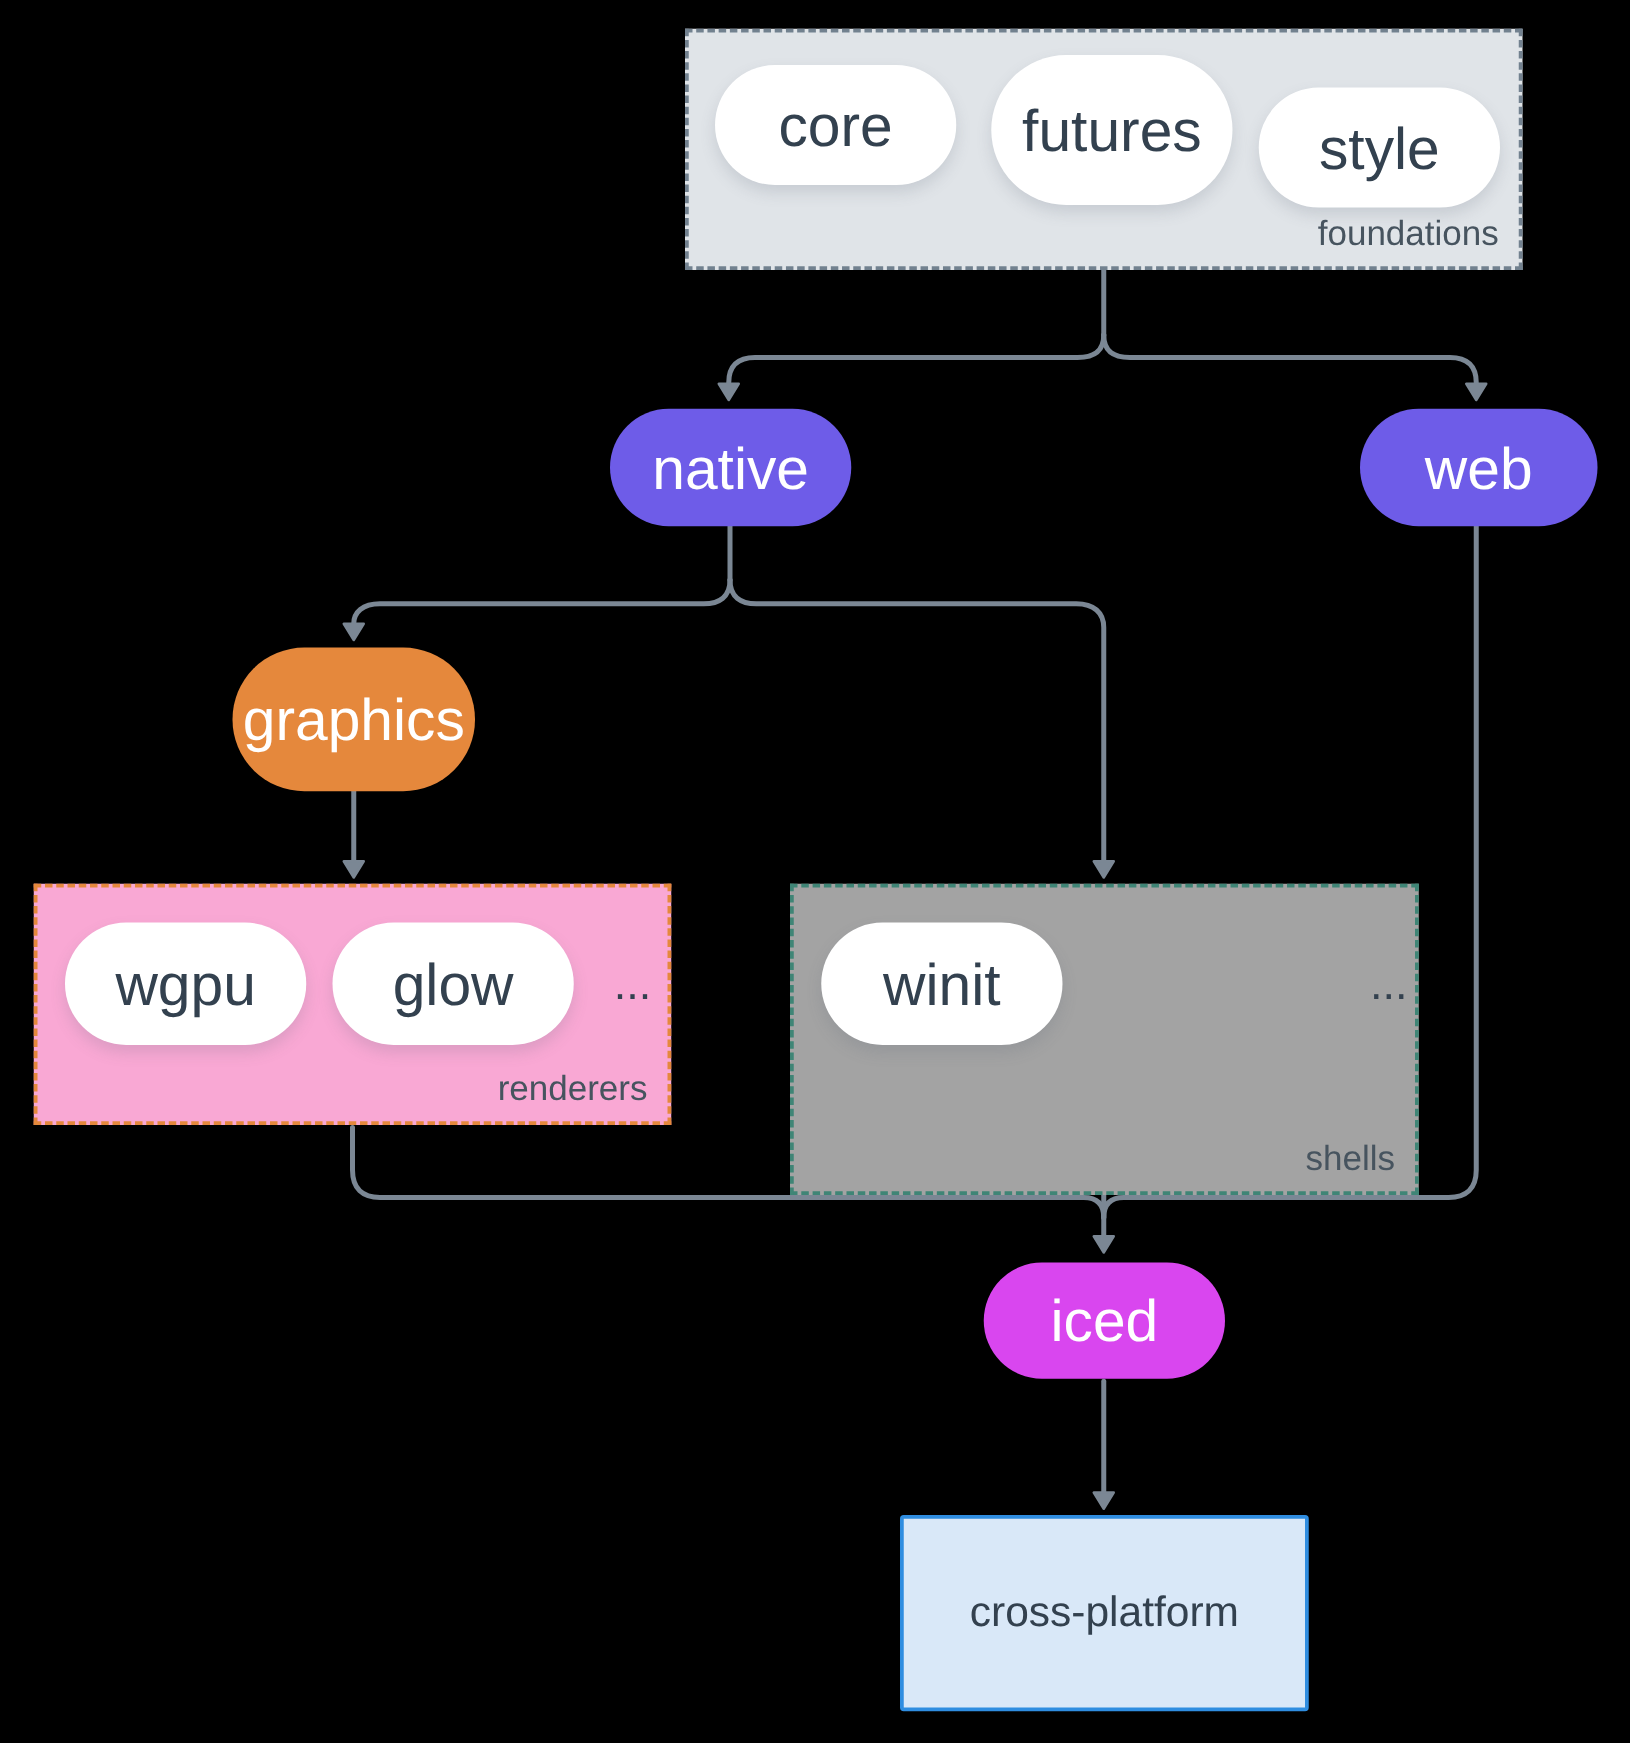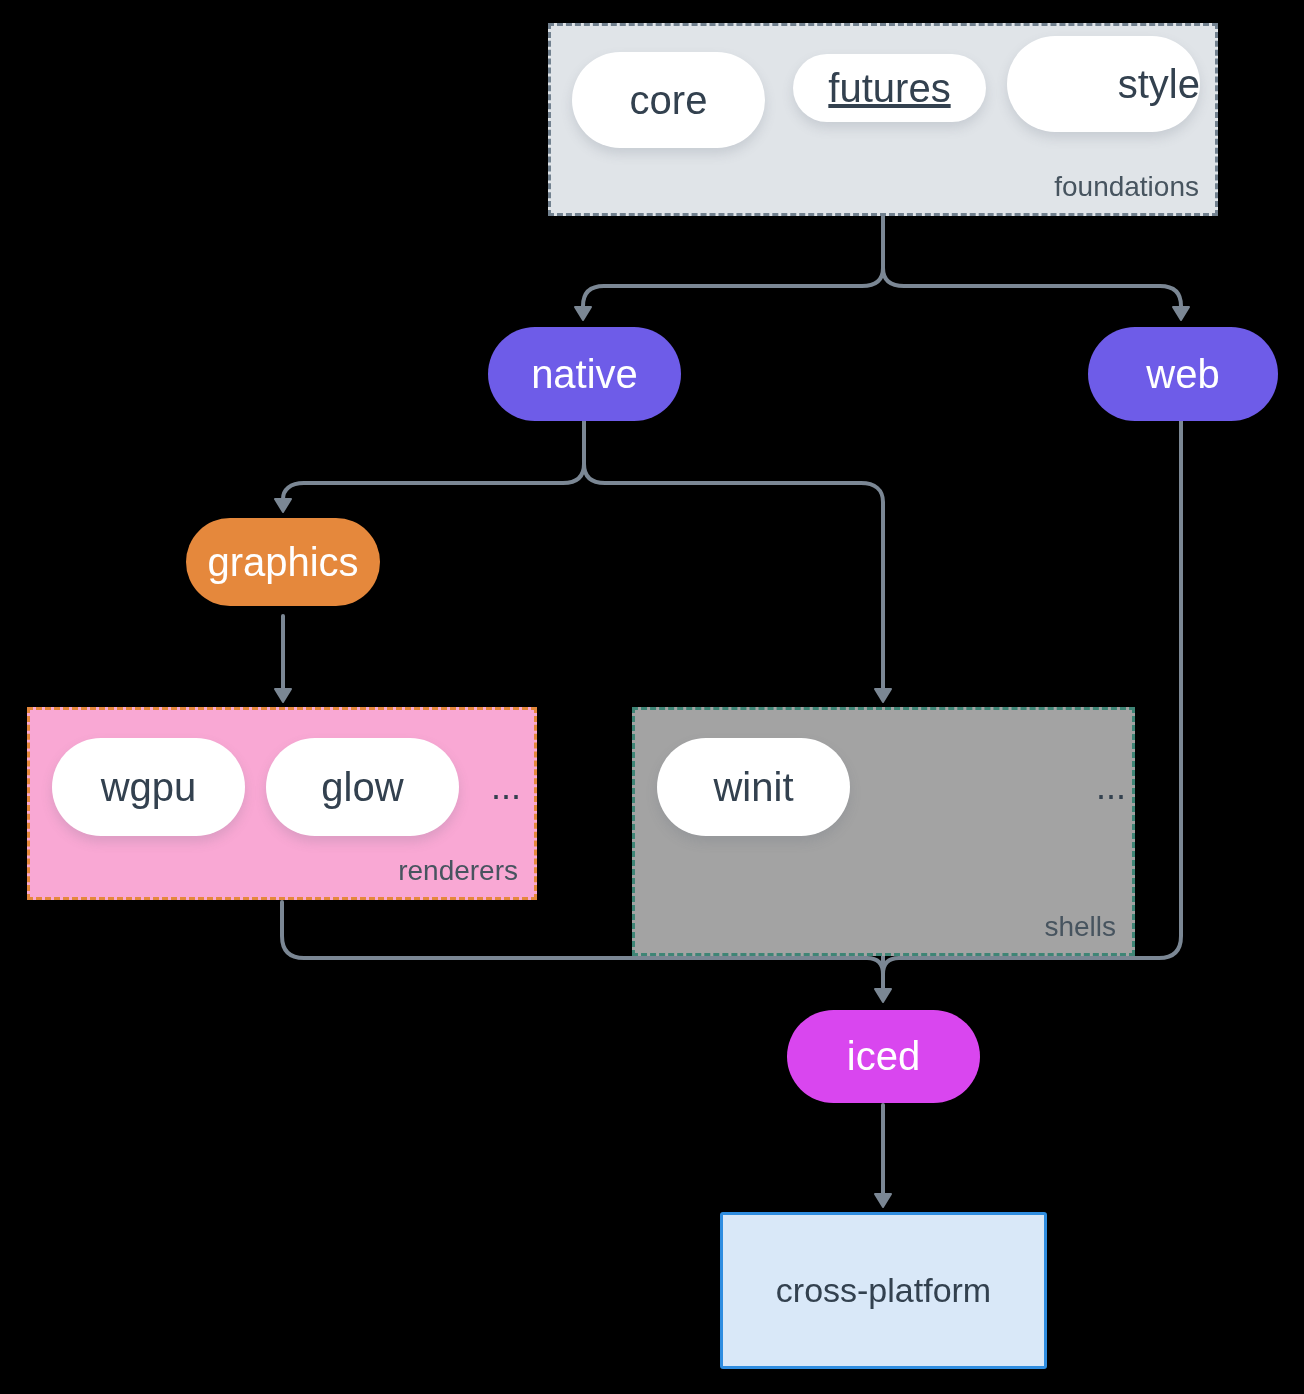--- a/index.html
+++ b/index.html
@@ -31,31 +31,31 @@
     font-size: 28px;
     color: #47545f;
   }
 
   .pill {
     position: absolute;
     display: flex;
     align-items: center;
     justify-content: center;
     border-radius: 60px;
-    font-size: 40px;
+    font-size: 47px;
   }
   .white-pill {
     background: #ffffff;
     color: #33414f;
     box-shadow: 0 6px 12px rgba(90,100,115,0.18);
   }
   .node-pill { color: #ffffff; }
   .node-native   { left: 488px;  top: 327px;  width: 193px; height: 94px; background: #6e5ce8; }
   .node-web      { left: 1088px; top: 327px;  width: 190px; height: 94px; background: #6e5ce8; }
-  .node-graphics { left: 186px;  top: 518px;  width: 194px; height: 88px; background: #e5883c; }
+  .node-graphics { left: 186px;  top: 518px;  width: 194px; height: 115px; background: #e5883c; }
   .node-iced     { left: 787px;  top: 1010px; width: 193px; height: 93px; background: #d946ef; text-align: right; }
 
   .ellipsis {
     position: absolute;
     top: 28px;
     left: 446px;
     width: 60px;
     height: 98px;
     display: flex;
     align-items: center;
@@ -110,24 +110,24 @@
     <polygon points="875,989 891,989 883,1002"></polygon>
 
     <path d="M883 1105 V1194"></path>
     <polygon points="875,1194 891,1194 883,1207"></polygon>
   </svg>
 
   <div class="group group-foundations">
     <div class="pill white-pill" style="left:21px; top:26px; width:193px; height:96px;">
       <span>core</span>
     </div>
-    <div class="pill white-pill" style="left:242px; top:28px; width:193px; height:68px;text-decoration:underline;">
+    <div class="pill white-pill" style="left:242px; top:18px; width:193px; height:120px;">
       <span>futures</span>
     </div>
-    <div class="pill white-pill" style="left:456px; top:10px; width:193px; height:96px;justify-content:flex-end;">
+    <div class="pill white-pill" style="left:456px; top:44px; width:193px; height:96px;">
       <span>style</span>
     </div>
     <div class="group-label">foundations</div>
   </div>
 
   <div class="pill node-pill node-native">
     <span>native</span>
   </div>
   <div class="pill node-pill node-web">
     <span>web</span>

